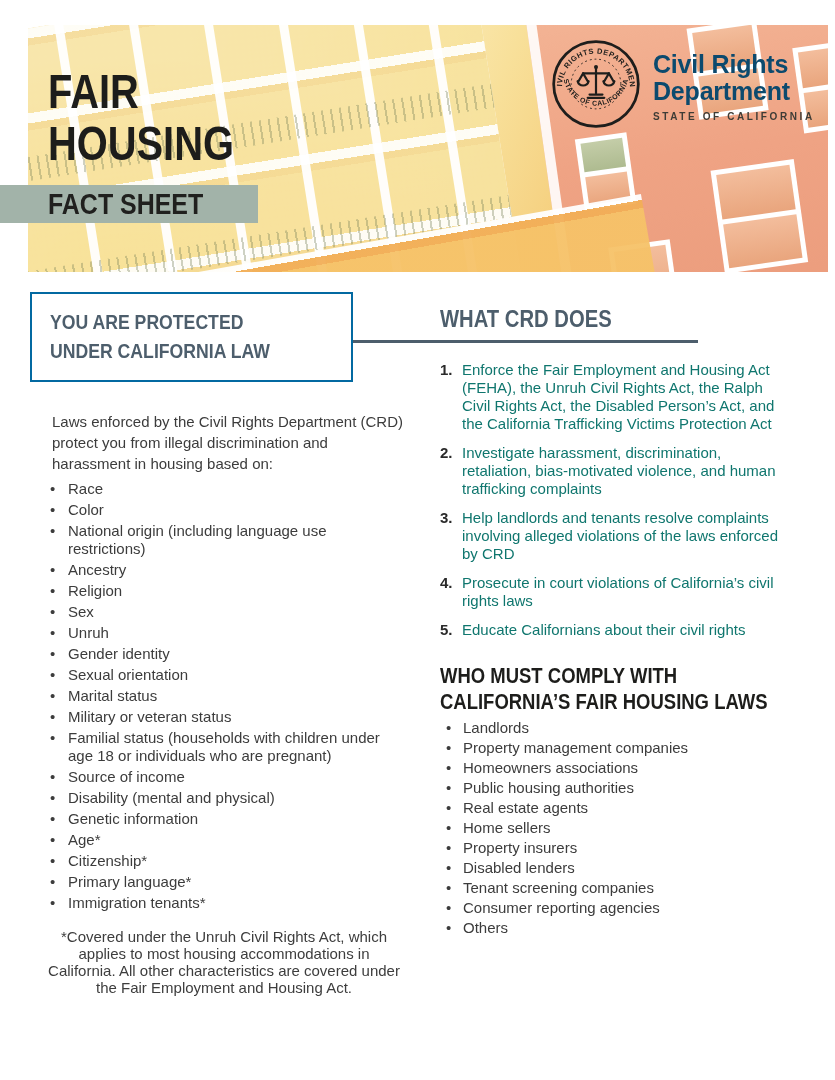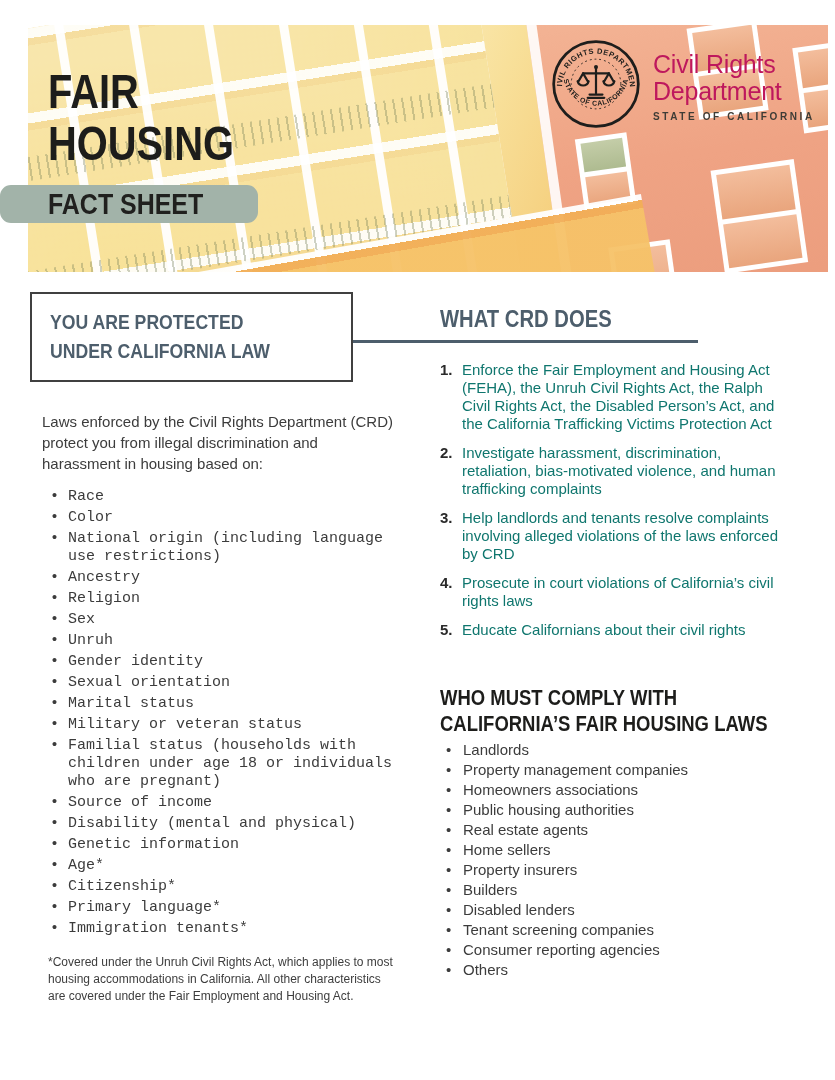--- a/index.html
+++ b/index.html
@@ -27,52 +27,52 @@
           border-left:10px solid rgba(255,255,255,0.9); }
   .win { position:absolute; background:#ffffff; padding:5px; display:flex; flex-direction:column; gap:5px; }
   .pane { flex:1; background:linear-gradient(#f3bd9c,#e9a57d); }
   .pane.green { background:linear-gradient(#c4cda8,#aebb90); }
   .roof { position:absolute; left:8%; bottom:-20%; width:70%; height:32%; transform:rotate(-10deg);
           background:linear-gradient(#ffffff 0 6px, #f2ae57 6px 14px, #f6c268 14px); opacity:.95; }
 
   
   .seal { position:absolute; left:522px; top:13px; width:92px; height:92px; }
   .wordmark { position:absolute; left:625px; top:26px; }
-  .wm-line { font-size:25px; line-height:27px; font-weight:400; color:#be185d; letter-spacing:-0.2px; }
+  .wm-line { font-size:25px; line-height:27px; font-weight:700; color:#0c4a6e; letter-spacing:-0.2px; }
   .wm-sub { margin-top:6px; font-size:10px; font-weight:700; letter-spacing:2.6px; color:#3e3c36; }
 
   
   .main-title { position:absolute; left:48px; top:66px; }
   .main-title div { font-size:48px; line-height:52px; font-weight:700; color:#1d1d1b;
                     transform:scaleX(0.83); transform-origin:left center; white-space:nowrap; }
-  .fact-band { position:absolute; left:0; top:185px; width:258px; height:38px; background:#a2b3a9;border-radius:11px; }
+  .fact-band { position:absolute; left:0; top:185px; width:258px; height:38px; background:#a2b3a9; }
   .fact-band span { display:block; margin-left:48px; font-size:29px; line-height:39px; font-weight:700;
                     color:#20201e; transform:scaleX(0.86); transform-origin:left center; white-space:nowrap; }
 
   
   .left-col { position:absolute; left:30px; top:292px; width:390px; }
-  .protected-box { width:323px; height:90px; border:2px solid #404040; padding:13px 0 0 18px; }
+  .protected-box { width:323px; height:90px; border:2px solid #0369a1; padding:13px 0 0 18px; }
   .protected-box div { font-size:21px; line-height:29px; font-weight:700; color:#4d5e6c;
                        transform:scaleX(0.84); transform-origin:left center; white-space:nowrap; }
-  .intro { margin:29px 0 0 12px; width:358px; font-size:15px; line-height:21px; color:#3c3c3c; }
-  ul.plain { list-style:none; margin:14px 0 0 18px; width:350px;font-family:Liberation Mono, monospace; }
+  .intro { margin:29px 0 0 22px; width:358px; font-size:15px; line-height:21px; color:#3c3c3c; }
+  ul.plain { list-style:none; margin:6px 0 0 18px; width:350px; }
   ul.plain li { position:relative; padding-left:20px; font-size:15px; line-height:18px; margin-bottom:3px; color:#3c3c3c; }
   ul.plain li::before { content:"\2022"; position:absolute; left:2px; top:0; color:#3c3c3c; }
-  .footnote { margin:16px 0 0 18px; width:352px; font-size:12px; line-height:17px; color:#3d3d3d; }
+  .footnote { margin:16px 0 0 18px; width:352px; font-size:15px; line-height:17px; color:#3d3d3d;text-align:center; }
 
   
   .right-col { position:absolute; left:440px; top:306px; width:368px; }
   .h-slate { font-size:23px; line-height:26px; font-weight:700; color:#4d5e6c;
              transform:scaleX(0.88); transform-origin:left center; white-space:nowrap; }
   .connector { position:absolute; left:353px; top:340px; width:345px; height:3px; background:#4d5e6c; }
   ol.what { list-style:none; counter-reset:item; margin-top:29px; width:352px; }
   ol.what li { position:relative; counter-increment:item; padding-left:22px; font-size:15px; line-height:18px;
                margin-bottom:11px; color:#0f766e; }
   ol.what li::before { content:counter(item) "."; position:absolute; left:0; top:0; font-weight:700; color:#2a2a2a; }
-  .h-black { margin-top:46px; }
+  .h-black { margin-top:24px; }
   .h-black div { font-size:22px; line-height:26px; font-weight:700; color:#1d1d1b;
                  transform:scaleX(0.84); transform-origin:left center; white-space:nowrap; }
   ul.comply { list-style:none; margin:5px 0 0 6px; width:350px; }
   ul.comply li { position:relative; padding-left:17px; font-size:15px; line-height:16px; margin-bottom:4px; color:#3c3c3c; }
   ul.comply li::before { content:"\2022"; position:absolute; left:0; top:0; color:#3c3c3c; }
 </style>
 </head>
 <body>
 
 <div class="page">
@@ -198,21 +198,20 @@
     </div>
     <ul class="comply">
 
     <li><span>Landlords</span></li>
         <li><span>Property management companies</span></li>
         <li><span>Homeowners associations</span></li>
         <li><span>Public housing authorities</span></li>
         <li><span>Real estate agents</span></li>
         <li><span>Home sellers</span></li>
         <li><span>Property insurers</span></li>
-        <li><span>Builders</span></li>
         <li><span>Disabled lenders</span></li>
         <li><span>Tenant screening companies</span></li>
         <li><span>Consumer reporting agencies</span></li>
         <li><span>Others</span></li>
       </ul>
   </div>
 
 </div>
 
 </body></html>

